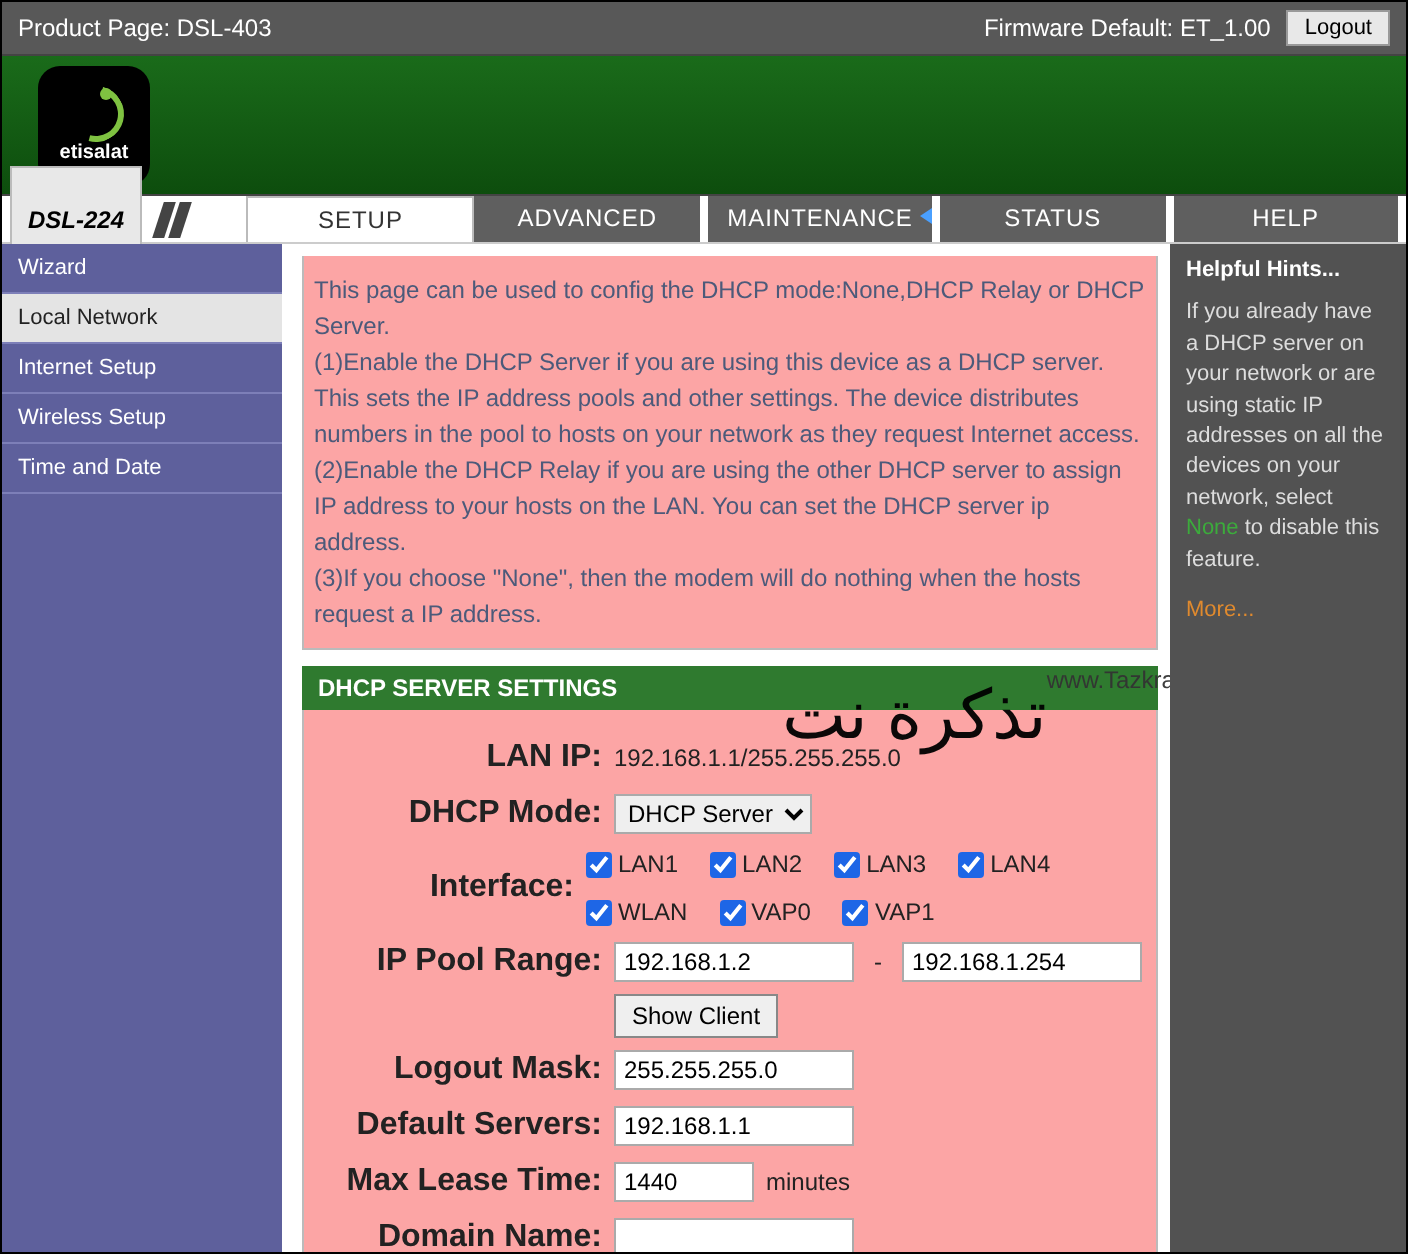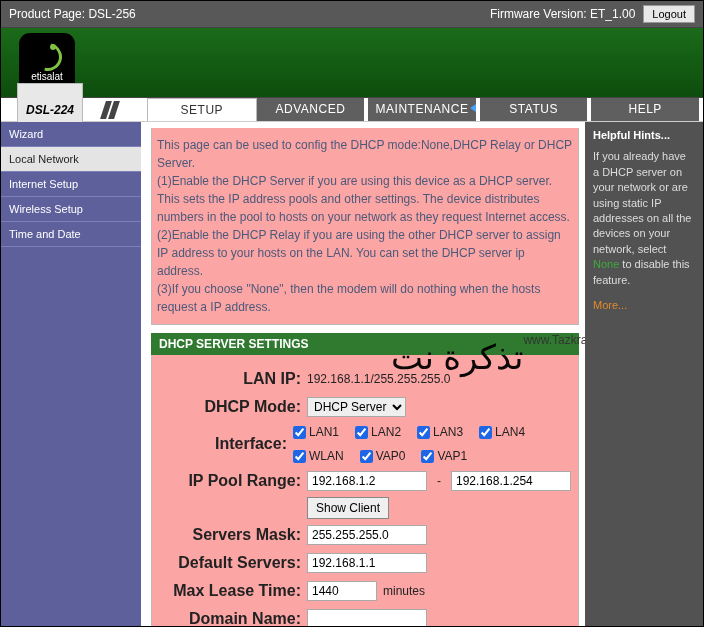--- a/index.html
+++ b/index.html
@@ -5,23 +5,23 @@
 *{box-sizing:border-box;margin:0;padding:0;font-family:Arial,Helvetica,sans-serif}
 body{background:#fff;width:704px;height:627px;overflow:hidden;border:1px solid #000}
 .topbar{background:#585858;color:#fff;display:flex;align-items:center;justify-content:space-between;padding:4px 8px;font-size:12px;height:26px}
 .topbar .right{display:flex;align-items:center;gap:8px}
 .logout-btn{background:#e8e8e8;color:#000;border:1px solid #999;padding:2px 8px;font-size:11px;cursor:pointer}
 .logo-strip{background:linear-gradient(#1a6b1a,#0d4d0d);height:71px;display:flex;align-items:center;padding-left:18px;border-top:1px solid #444;border-bottom:1px solid #444}
 .logo{width:56px;height:60px;background:#000;border-radius:11px;display:flex;flex-direction:column;align-items:center;justify-content:center;gap:2px}
 .logo-mark{width:26px;height:26px;position:relative}
 .logo-mark::before{content:"";position:absolute;width:22px;height:22px;border:3px solid #7fc241;border-radius:50%;border-top-color:transparent;border-left-color:transparent;transform:rotate(-30deg)}
 .logo-mark::after{content:"";position:absolute;width:6px;height:6px;background:#7fc241;border-radius:50%;top:1px;right:4px}
-.logo-text{color:#fff;font-size:10px;font-weight:400}
+.logo-text{color:#fff;font-size:10px;font-weight:700}
 .modelbar{display:flex;align-items:center;height:24px;background:#fff;border-bottom:1px solid #ccc}
-.model-lbl{background:#e8e8e8;font-style:italic;font-weight:700;font-size:12px;padding:19px 8px;border:1px solid #bbb;margin:16px}
+.model-lbl{background:#e8e8e8;font-style:italic;font-weight:700;font-size:12px;padding:19px 8px;border:1px solid #bbb;margin:4px}
 .slashes{display:flex;gap:2px;margin-left:4px}
 .slash{width:6px;height:18px;background:#444;transform:skewX(-18deg)}
 .tabs{display:flex;margin-left:30px;flex:1}
 .tab{flex:1;text-align:center;font-size:12px;font-weight:400;padding:4px 0;background:#5f5f5f;color:#fff;border-right:4px solid #fff;letter-spacing:.5px;cursor:pointer}
 .tab.active{background:#fff;color:#333;border:1px solid #bbb;border-bottom:none}
 .tab.sel{position:relative}
 .tab.sel::before{content:"";position:absolute;left:-10px;top:6px;width:0;height:0;border-top:4px solid transparent;border-bottom:4px solid transparent;border-right:6px solid #4aa0ff}
 .layout{display:flex;height:calc(100% - 121px)}
 .sidebar{width:140px;background:#5e609c;color:#fff;font-size:11px}
 .sidebar .item{padding:6px 8px;border-bottom:1px solid #7d7fb8;cursor:pointer}
@@ -45,23 +45,23 @@
 .hints .grn{color:#3cab3c}
 .watermark{position:absolute;top:215px;left:250px;width:280px;height:80px;pointer-events:none;opacity:.95;display:flex;flex-direction:row;align-items:flex-start;font-weight:400}
 .watermark .ar{font-size:34px;color:#000;letter-spacing:-2px;direction:rtl}
 .watermark .url{font-size:12px;color:#333;margin-top:-4px}
 .row-sep{color:#222;margin:0 4px}
 </style>
 </head>
 <body>
 
 <div class="topbar">
-  <span>Product Page: DSL-256</span>
+  <span>Product Page: DSL-403</span>
   <div class="right">
-    <span>Firmware Version: ET_1.00</span>
+    <span>Firmware Default: ET_1.00</span>
     <button class="logout-btn">Logout</button>
   </div>
 </div>
 
 <div class="logo-strip">
   <div class="logo">
     <div class="logo-mark"></div>
     <div class="logo-text">etisalat</div>
   </div>
 </div>
@@ -149,21 +149,21 @@
           <input type="text" value="192.168.1.254" style="">
         </div>
       </div>
       <div class="form-row">
           <div class="lbl"></div>
           <div class="val">
             <button class="btn">Show Client</button>
           </div>
         </div>
       <div class="form-row">
-        <div class="lbl">Servers Mask:</div>
+        <div class="lbl">Logout Mask:</div>
         <div class="val">
             <input type="text" value="255.255.255.0" style="">
           </div>
       </div>
       <div class="form-row">
         <div class="lbl">Default Servers:</div>
         <div class="val">
             <input type="text" value="192.168.1.1" style="">
           </div>
       </div>

